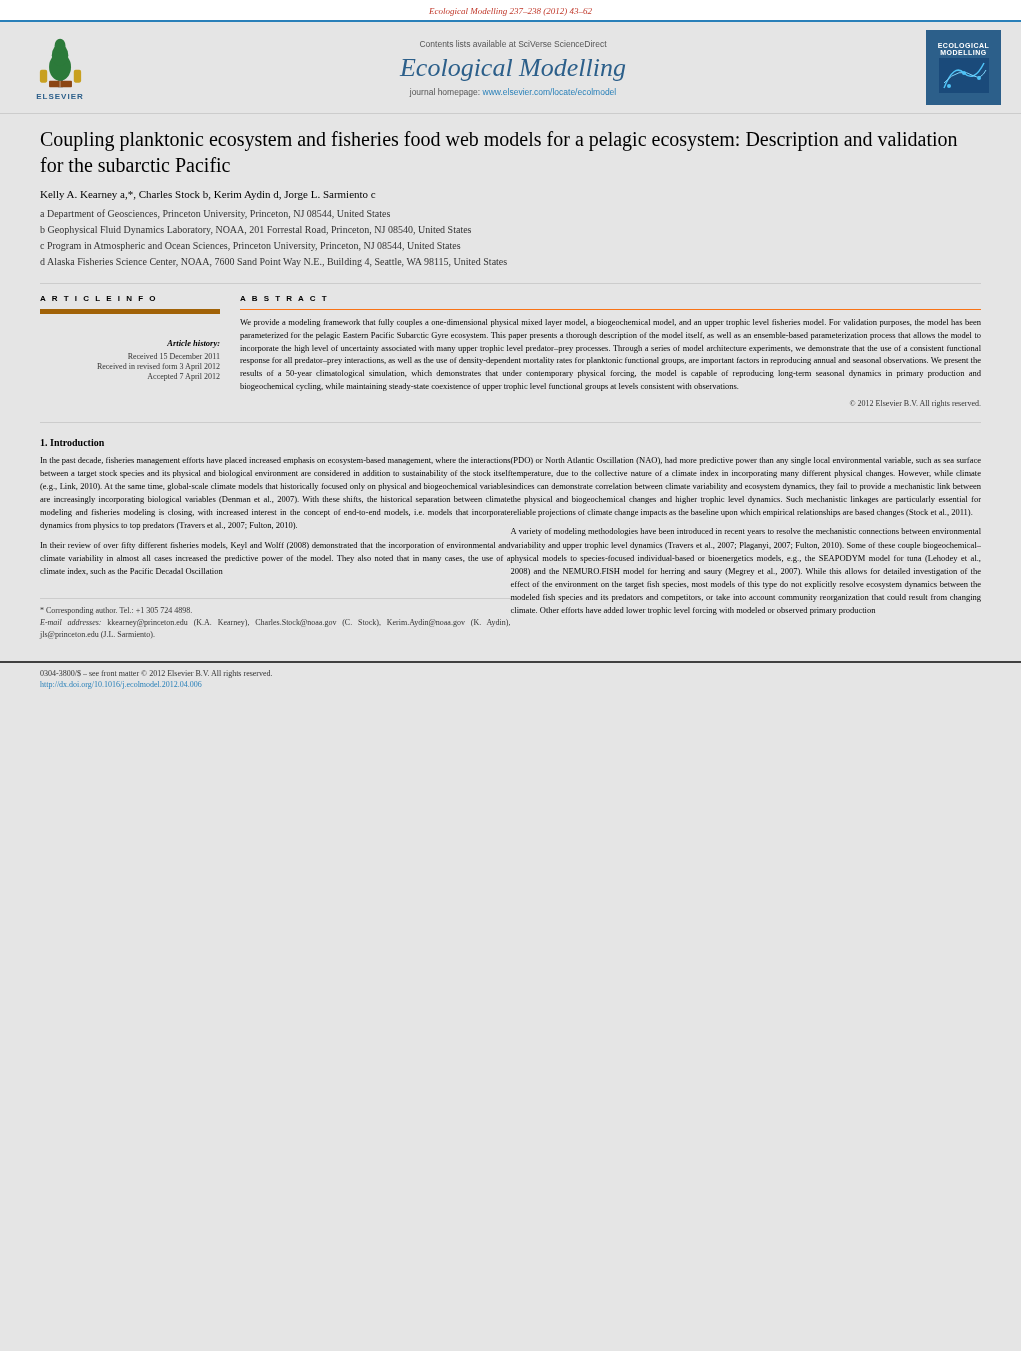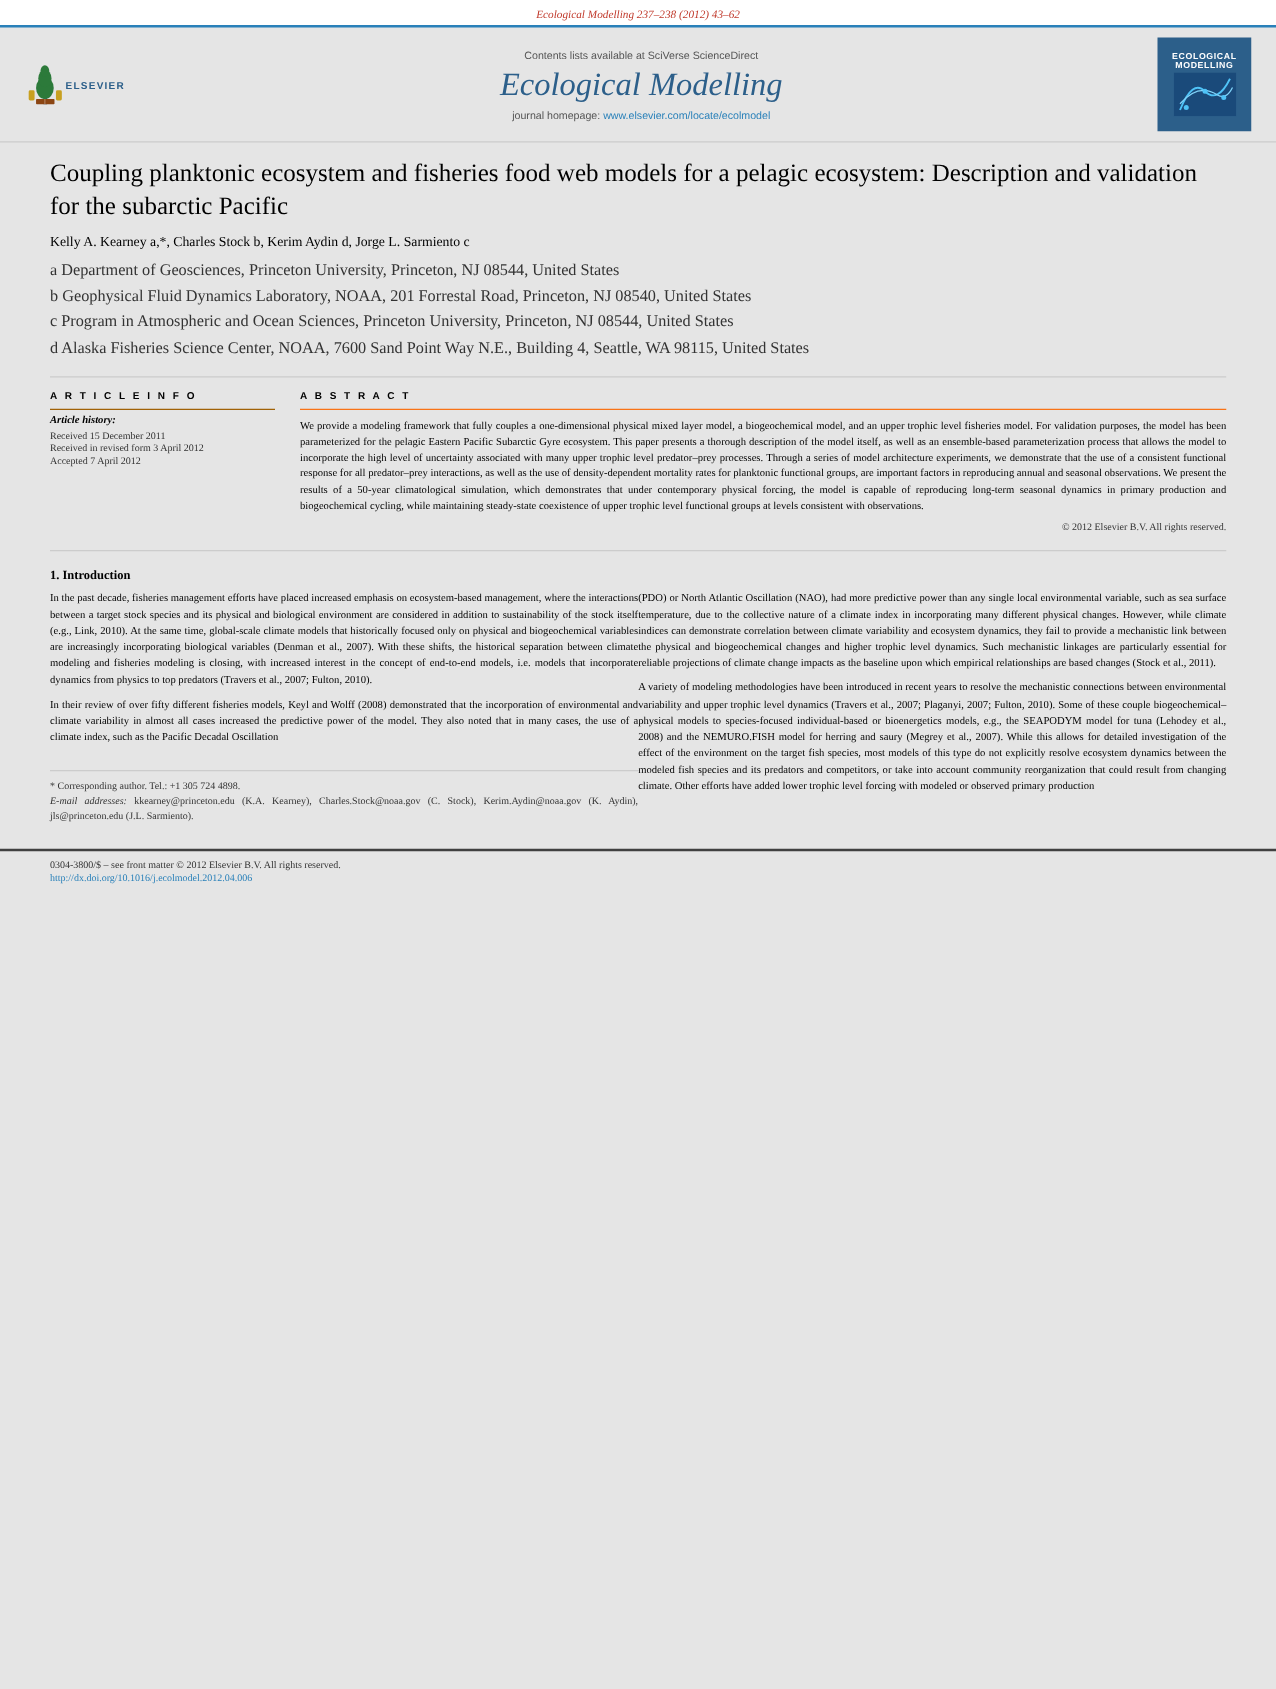--- a/index.html
+++ b/index.html
@@ -35,21 +35,21 @@
       border-bottom: 1px solid #ccc;
       display: flex;
       align-items: center;
       padding: 8px 20px;
       position: relative;
     }
 
     .elsevier-logo {
       width: 80px;
       display: flex;
-      flex-direction: row;
+      flex-direction: column;
       align-items: center;
     }
 
     .elsevier-tree {
       width: 55px;
       height: 55px;
     }
 
     .elsevier-label {
       font-size: 8px;
@@ -117,21 +117,21 @@
       font-weight: normal;
     }
 
     .authors {
       font-size: 11px;
       color: #000;
       margin-bottom: 6px;
     }
 
     .affiliations {
-      font-size: 13px;
+      font-size: 10px;
       color: #333;
       line-height: 1.5;
       margin-bottom: 14px;
     }
 
     .affiliations p {
       margin-bottom: 1px;
     }
 
     .two-col {
@@ -321,21 +321,21 @@
       <p>a  Department of Geosciences, Princeton University, Princeton, NJ 08544, United States</p>
       <p>b  Geophysical Fluid Dynamics Laboratory, NOAA, 201 Forrestal Road, Princeton, NJ 08540, United States</p>
       <p>c  Program in Atmospheric and Ocean Sciences, Princeton University, Princeton, NJ 08544, United States</p>
       <p>d  Alaska Fisheries Science Center, NOAA, 7600 Sand Point Way N.E., Building 4, Seattle, WA 98115, United States</p>
     </div>
 
     <div class="two-col">
 
       <div class="left-col">
         <div class="section-label">A R T I C L E   I N F O</div>
-        <div style="border-top:1px solid #a16207; padding-top:2px;">
+        <div style="border-top:5px solid #a16207; padding-top:24px;text-align:right;">
           <div class="article-info-label">Article history:</div>
           <div class="article-info-item">Received 15 December 2011</div>
           <div class="article-info-item">Received in revised form 3 April 2012</div>
           <div class="article-info-item">Accepted 7 April 2012</div>
         </div>
       </div>
 
       <div class="right-col">
         <div class="section-label">A B S T R A C T</div>
         <div style="border-top:1px solid #f97316; padding-top:6px;">

